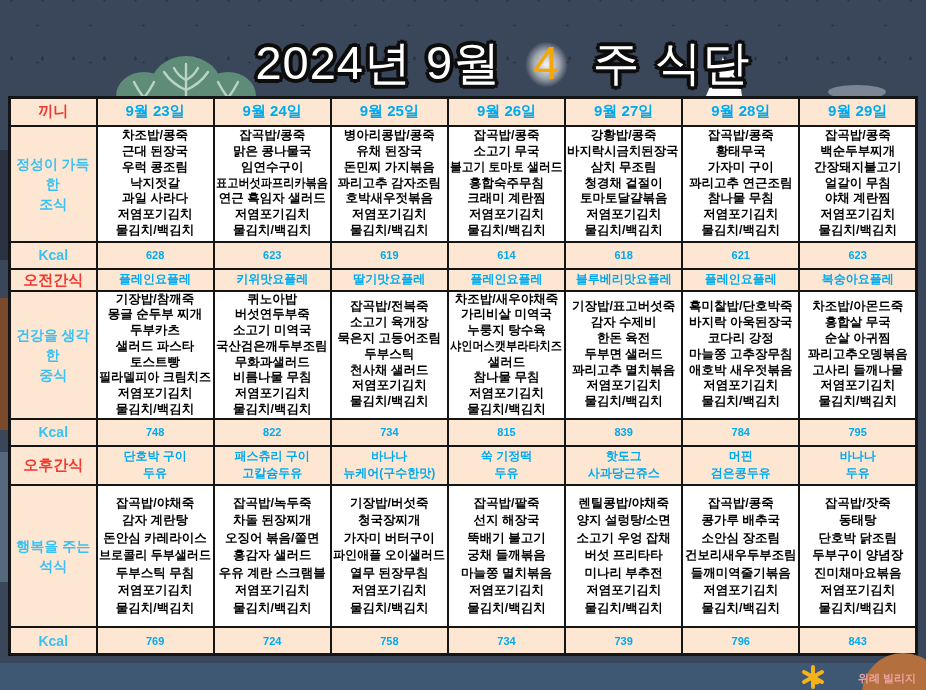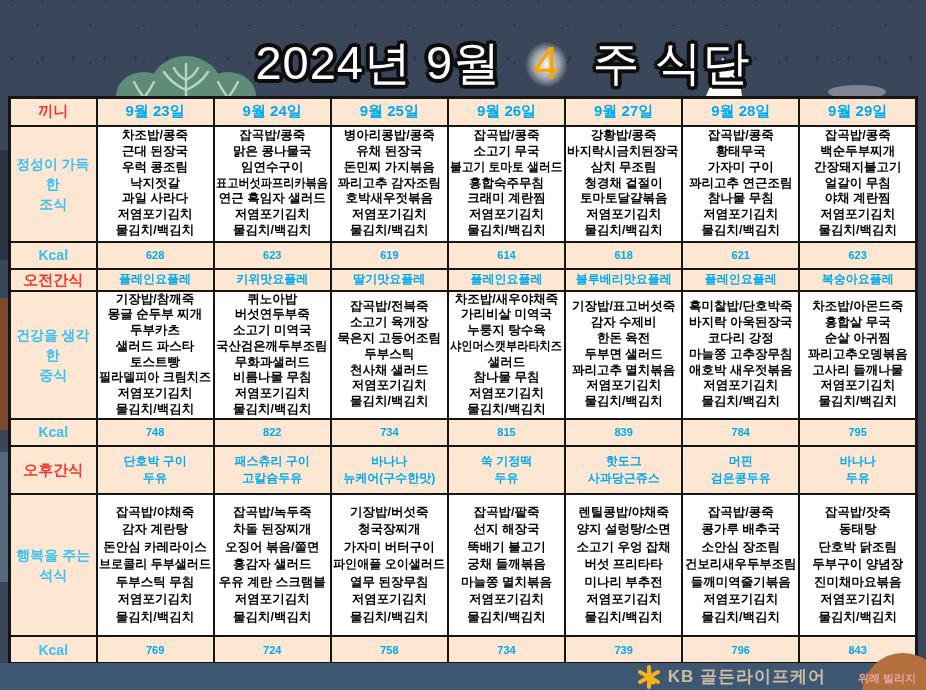--- a/index.html
+++ b/index.html
@@ -367,21 +367,21 @@
           <td class="kcal">
             <div class="line"><span>839</span></div>
           </td>
           <td class="kcal">
             <div class="line"><span>784</span></div>
           </td>
           <td class="kcal">
             <div class="line"><span>795</span></div>
           </td>
         </tr>
-        <tr class="key-afternoon-snack" style="height: 48px; margin-top: 16px;">
+        <tr class="key-afternoon-snack" style="height: 39px; margin-top: 16px;">
           <th class="lbl-red" scope="row">
             <div class="line"><span>오후간식</span></div>
           </th>
           <td class="snack">
             <div class="line"><span>단호박 구이</span></div>
             <div class="line"><span>두유</span></div>
           </td>
           <td class="snack">
             <div class="line"><span>패스츄리 구이</span></div>
             <div class="line"><span>고칼슘두유</span></div>
@@ -510,16 +510,15 @@
   <div class="moon"></div>
   <div class="brandwrap">
     <svg width="26" height="24" viewBox="0 0 26 24">
       <g stroke="#f5b21a" stroke-width="4" stroke-linecap="round">
         <line x1="13" y1="2" x2="13" y2="22"></line>
         <line x1="4" y1="7" x2="22" y2="17"></line>
         <line x1="22" y1="7" x2="4" y2="17"></line>
       </g>
       <circle cx="16.5" cy="16" r="3.6" fill="#f5b21a"></circle>
     </svg>
-    <span class="brand">KB 골든라이프케어</span>
   </div>
   <span class="branch">위례 빌리지</span>
 </div>
 
 </body></html>

